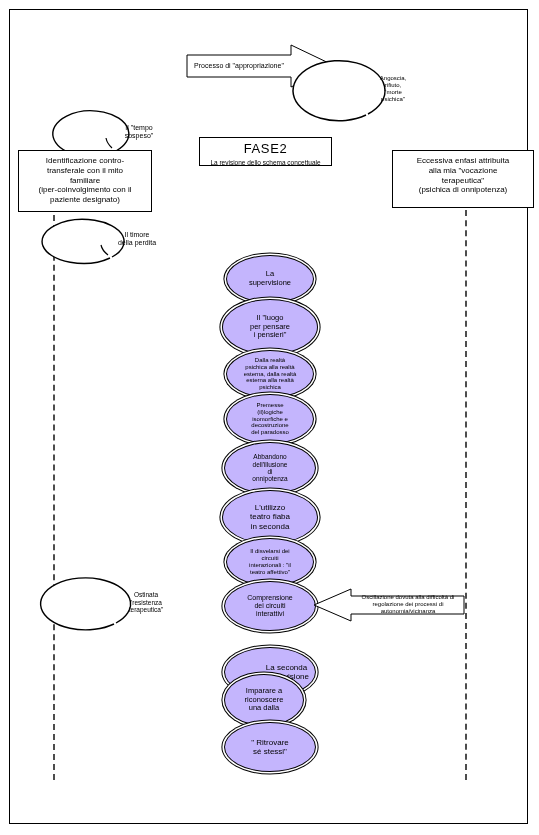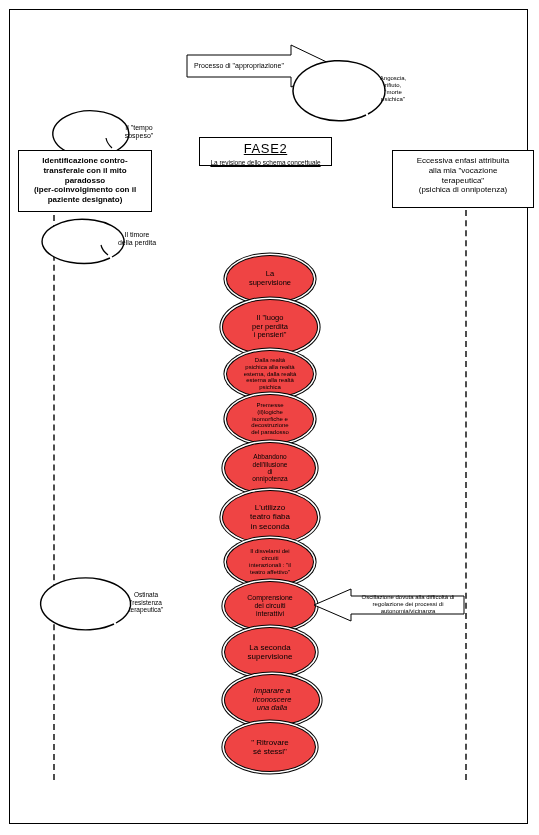--- a/index.html
+++ b/index.html
@@ -46,21 +46,21 @@
     box-sizing: border-box;
     text-align: center;
     line-height: 1.22;
   }
 
   
   .ellipse {
     position: absolute;
     border: 1px solid #000;
     border-radius: 50%;
-    background: #ef4444;
+    background: #c4b5fd;
     box-sizing: border-box;
     display: flex;
     align-items: center;
     justify-content: center;
     text-align: center;
     line-height: 1.15;
   }
   .ellipse.dbl {
     box-shadow: 0 0 0 1.6px #ffffff, 0 0 0 2.6px #000000;
   }
@@ -136,31 +136,31 @@
     <svg width="78" height="48" viewBox="0 0 78 48">
       <path d="M 14 44 A 38 23 0 1 1 16 43" fill="#ffffff" stroke="#000000" stroke-width="1.4"></path>
       <path d="M 6 30 A 38 23 0 0 0 12 40" fill="none" stroke="#000000" stroke-width="1.2"></path>
     </svg>
     <div class="otext t7">
       <span>Il "tempo</span><br>
       <span>sospeso"</span>
     </div>
   </div>
 
-  <div class="box t8" id="left-box" style="left:18px; top:150px; width:134px; height:62px; padding-top:5px;font-weight:bold;">
+  <div class="box t8" id="left-box" style="left:18px; top:150px; width:134px; height:62px; padding-top:5px;">
     <div>
       <span>Identificazione contro-</span><br>
       <span>transferale con il mito</span><br>
-      <span>paradosso</span><br>
+      <span>familiare</span><br>
       <span>(iper-coinvolgimento con il</span><br>
       <span>paziente designato)</span>
     </div>
   </div>
 
-  <div class="box" id="fase-box" style="left:199px; top:137px; width:133px; height:29px; padding-top:3px;text-decoration:underline;">
+  <div class="box" id="fase-box" style="left:199px; top:137px; width:133px; height:29px; padding-top:3px;">
     <div class="fase-title">FASE2</div>
     <div class="fase-sub">La revisione dello schema concettuale</div>
   </div>
 
   <div class="box t8" id="right-box" style="left:392px; top:150px; width:142px; height:58px; padding-top:5px;">
     <div>
       <span>Eccessiva enfasi attribuita</span><br>
       <span>alla mia "vocazione</span><br>
       <span>terapeutica"</span><br>
       <span>(psichica di onnipotenza)</span>
@@ -192,21 +192,21 @@
   <div class="ellipse dbl t75" id="node-0" style="left:226px; top:255px; width:88px; height:48px;">
     <span class="etext">
       <span>La</span><br>
       <span>supervisione</span>
     </span>
   </div>
 
   <div class="ellipse dbl thick t75" id="node-1" style="left:222px; top:299px; width:96px; height:56px;">
     <span class="etext">
       <span>Il "luogo</span><br>
-      <span>per perdita</span><br>
+      <span>per pensare</span><br>
       <span>i pensieri"</span>
     </span>
   </div>
 
   <div class="ellipse dbl t6" id="node-2" style="left:226px; top:350px; width:88px; height:48px;">
     <span class="etext">
       <span>Dalla realtà</span><br>
       <span>psichica alla realtà</span><br>
       <span>esterna, dalla realtà</span><br>
       <span>esterna alla realtà</span><br>
@@ -251,28 +251,28 @@
   </div>
 
   <div class="ellipse dbl t7" id="node-7" style="left:224px; top:581px; width:92px; height:50px;">
     <span class="etext">
       <span>Comprensione</span><br>
       <span>dei circuiti</span><br>
       <span>interattivi</span>
     </span>
   </div>
 
-  <div class="ellipse dbl t8" id="node-8" style="left:224px; top:627px; width:92px; height:50px;">
+  <div class="ellipse dbl t8" id="node-8" style="left:224px; top:647px; width:92px; height:50px;justify-content:flex-end;">
     <span class="etext">
       <span>La seconda</span><br>
       <span>supervisione</span>
     </span>
   </div>
 
-  <div class="ellipse dbl t75" id="node-9" style="left:224px; top:674px; width:96px; height:52px;font-style:italic;">
+  <div class="ellipse dbl t75" id="node-9" style="left:224px; top:674px; width:80px; height:52px;">
     <span class="etext">
       <span>Imparare a</span><br>
       <span>riconoscere</span><br>
       <span>una dalla</span>
     </span>
   </div>
 
   <div class="ellipse dbl t8" id="node-10" style="left:224px; top:722px; width:92px; height:50px;">
     <span class="etext">
       <span>" Ritrovare</span><br>

